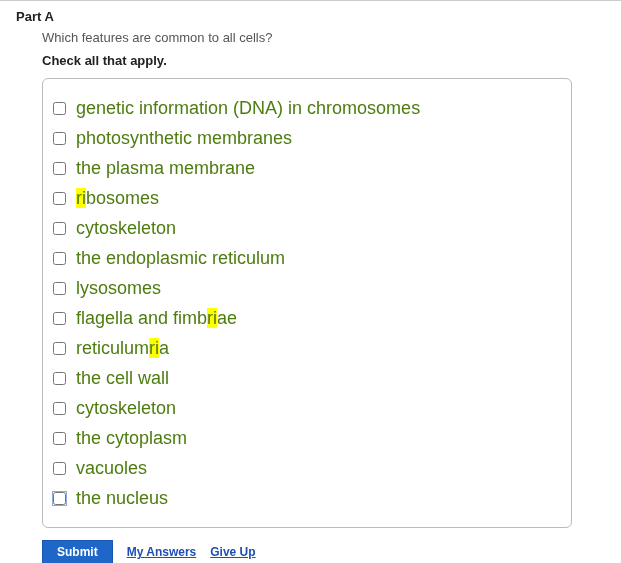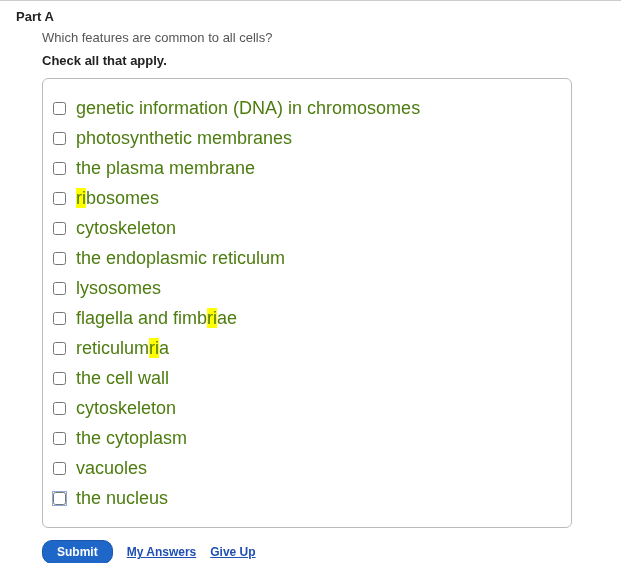--- a/index.html
+++ b/index.html
@@ -77,21 +77,21 @@
     margin-left: 42px;
     display: flex;
     align-items: center;
     gap: 14px;
     padding-bottom: 14px;
   }
   .submit-btn {
     background: #1f66c9;
     color: #fff;
     border: 1px solid #1a58af;
-    border-radius: 10px;
+    border-radius: 0;
     font-weight: bold;
     font-size: 12px;
     padding: 4px 14px;
     cursor: pointer;
   }
   .link {
     color: #1f4fb3;
     font-weight: bold;
     font-size: 12px;
     text-decoration: underline;

